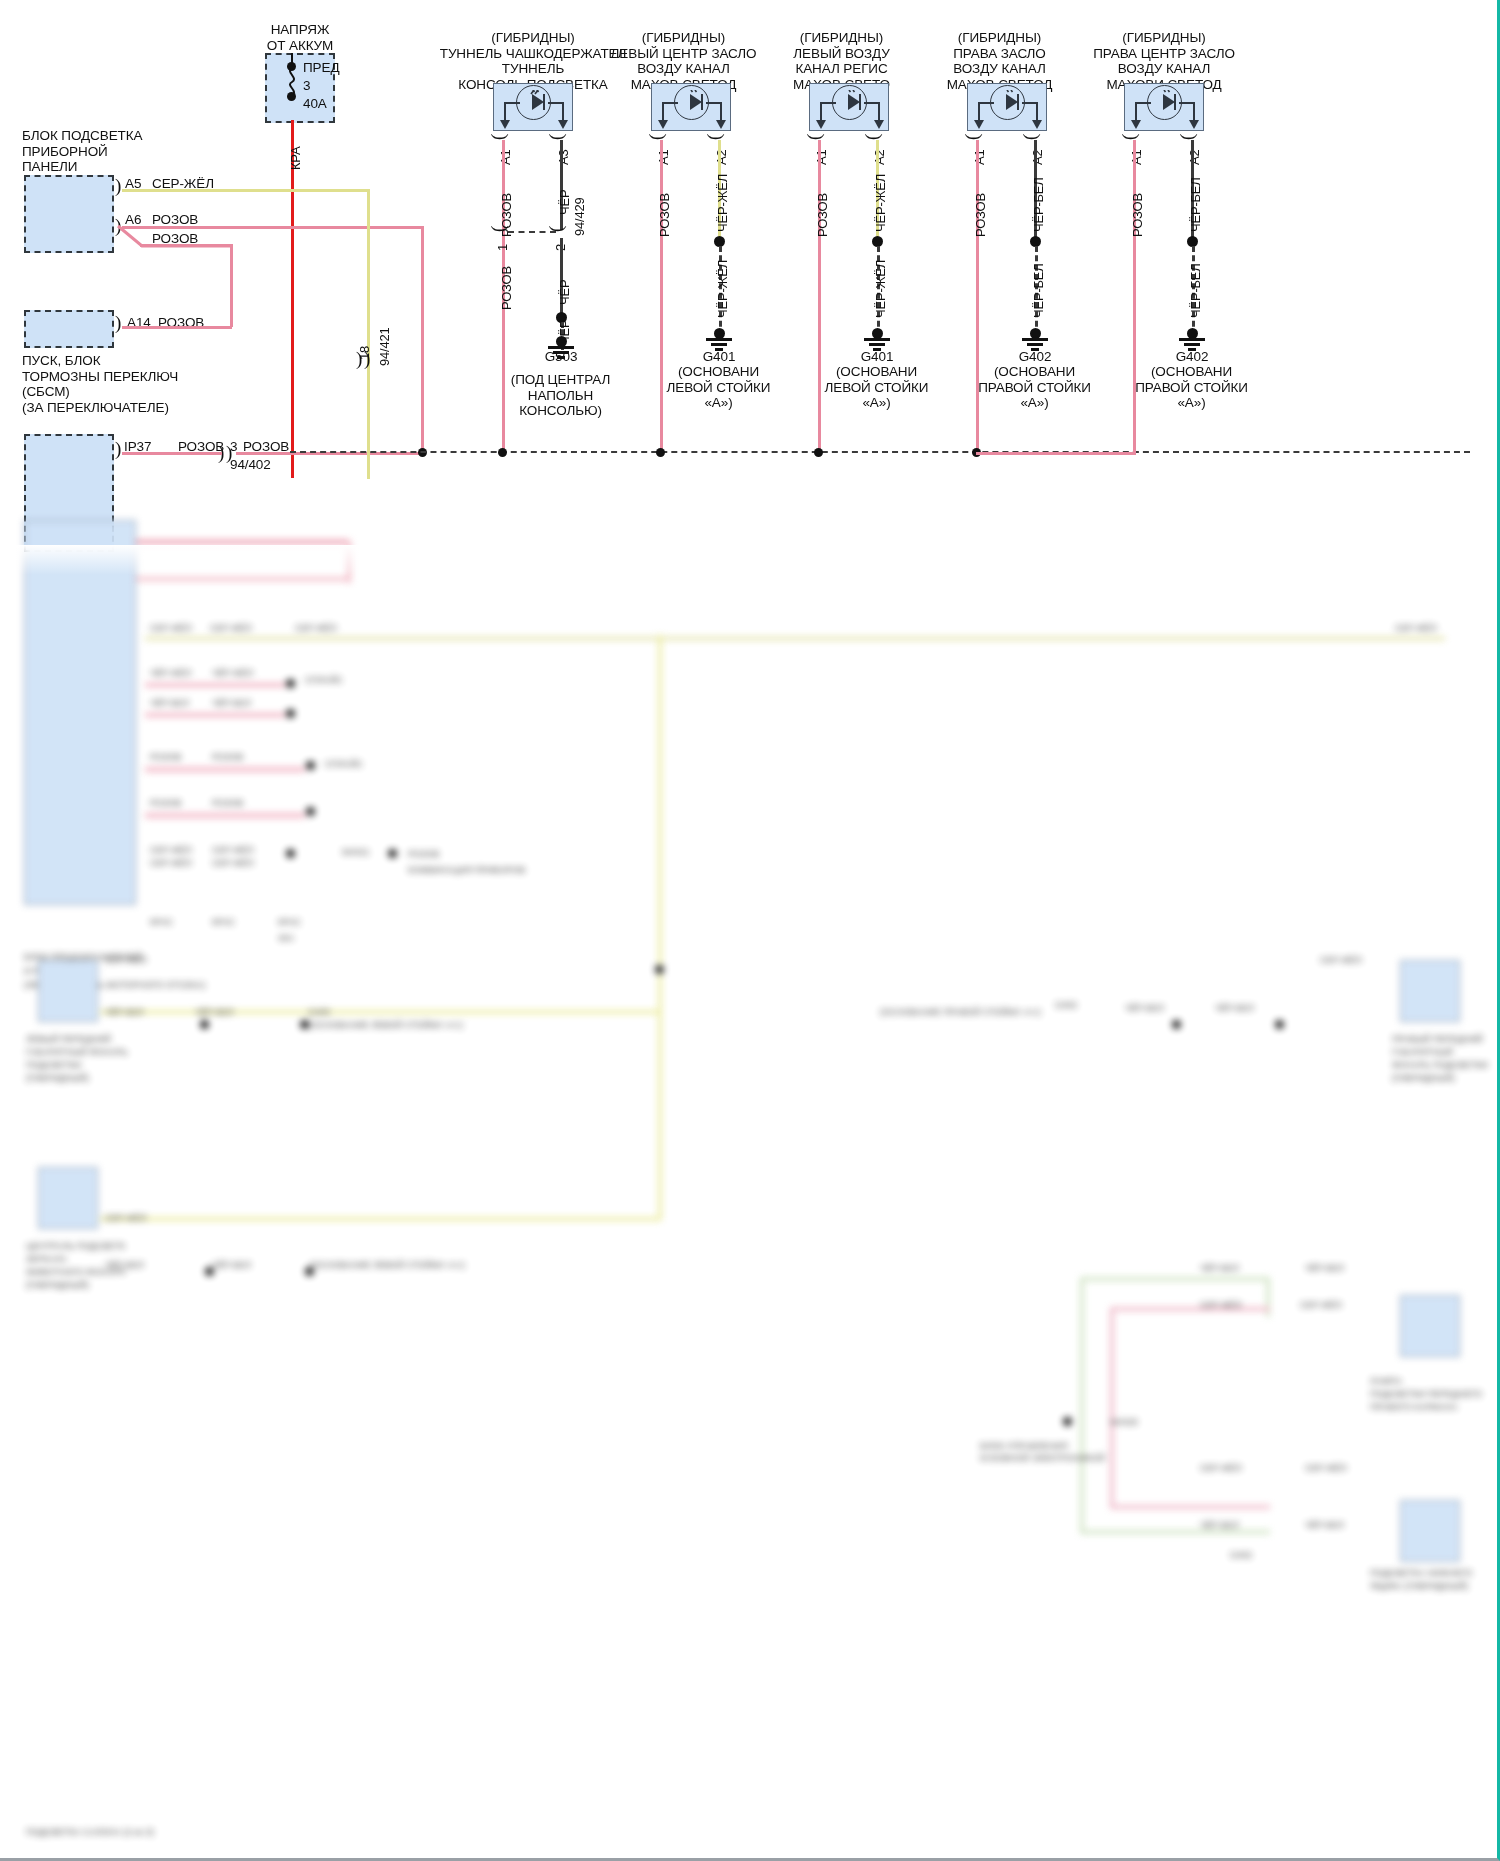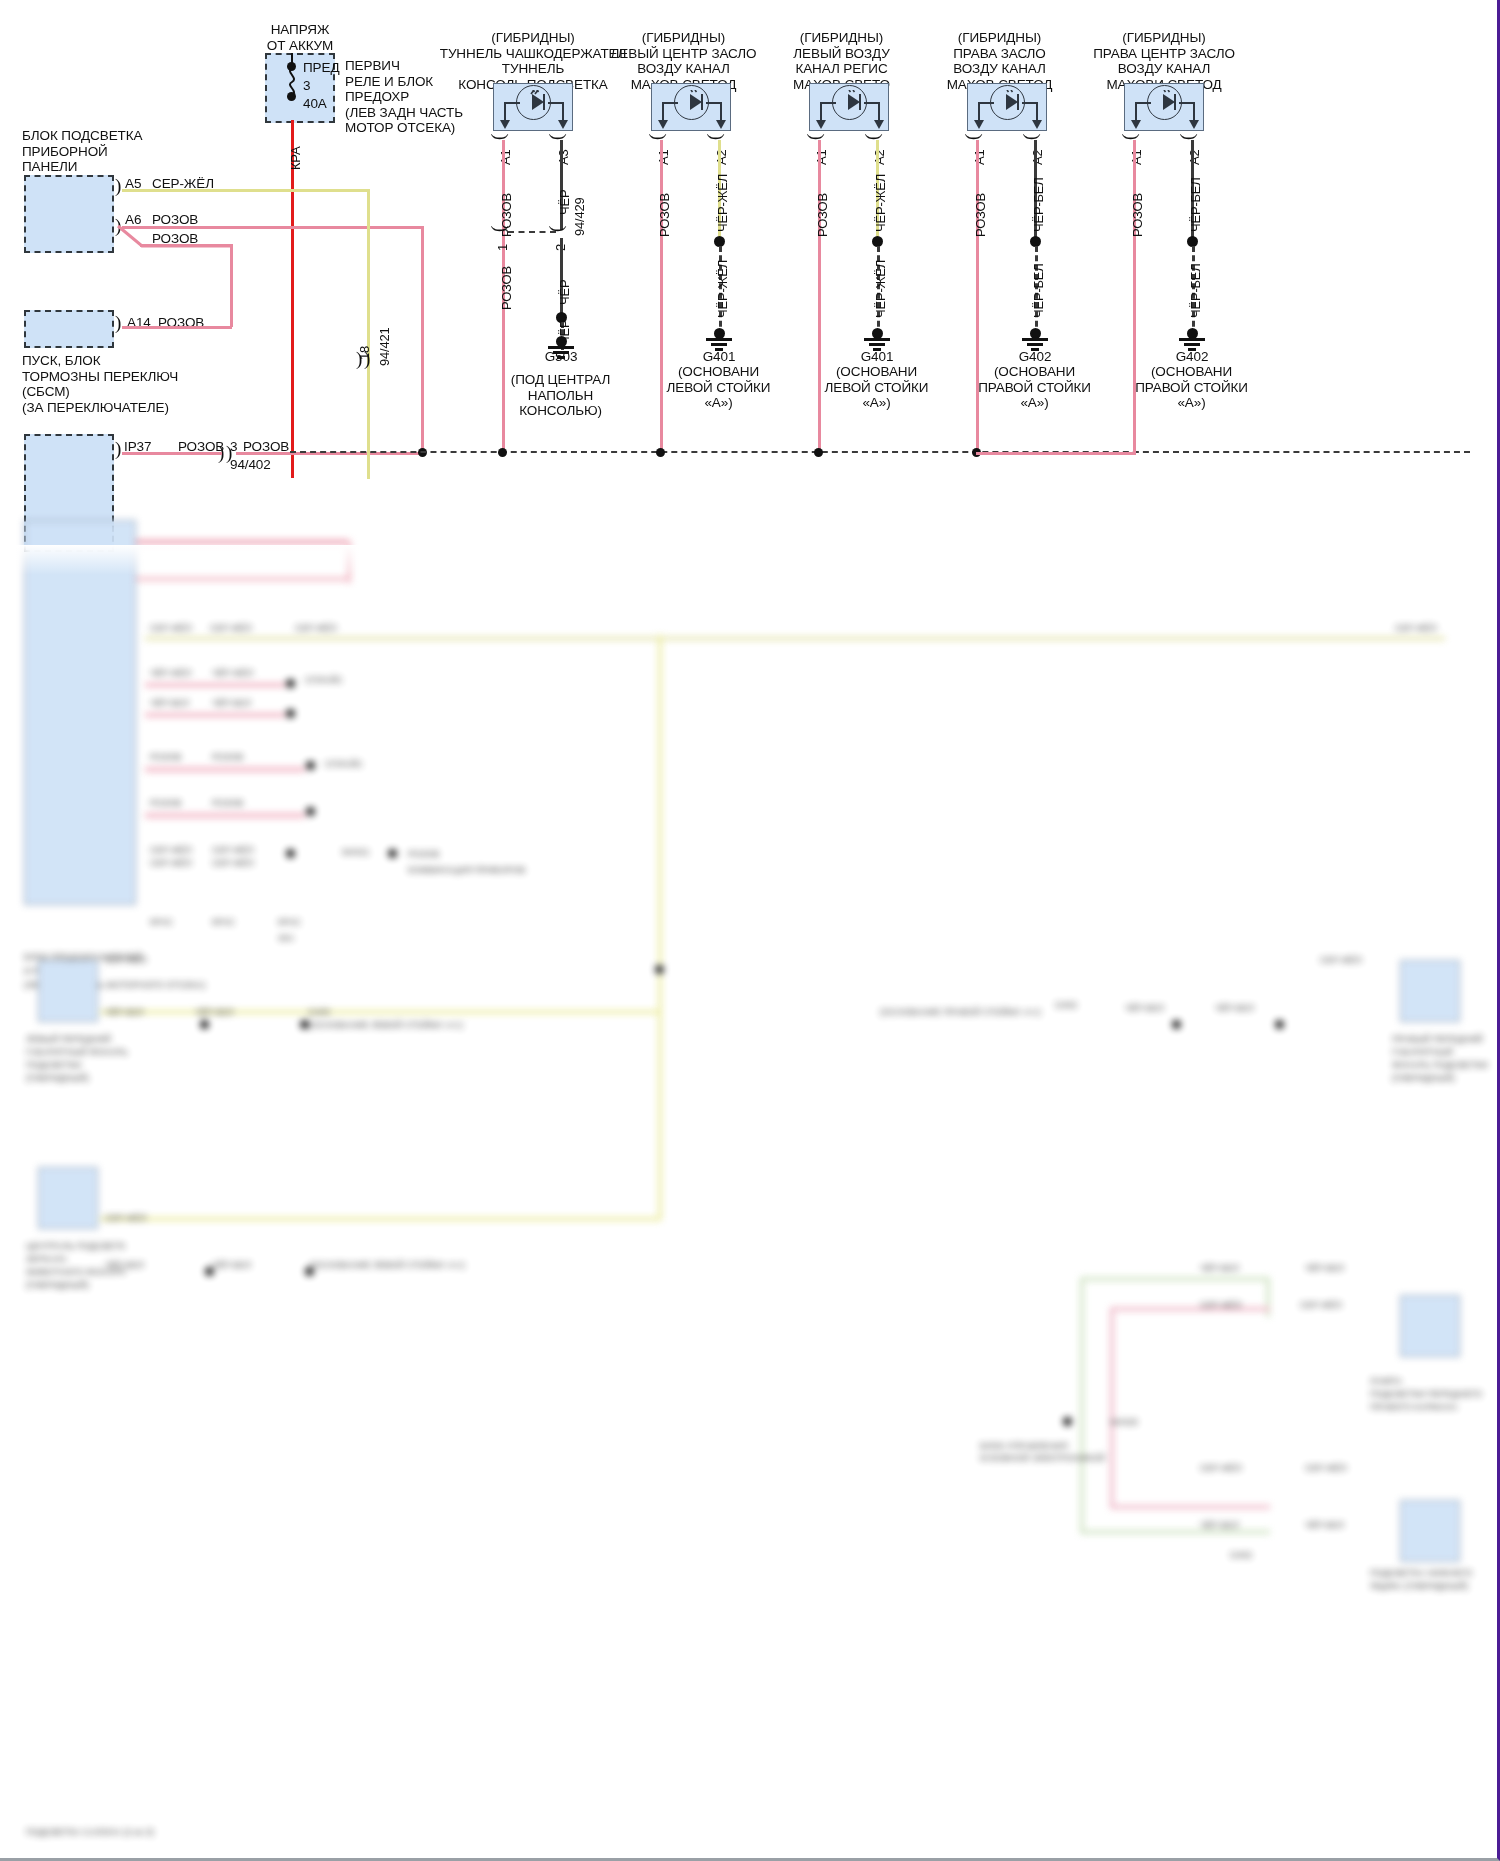--- a/index.html
+++ b/index.html
@@ -7,21 +7,21 @@
   body {
     font-family: "Liberation Sans", sans-serif;
     width:1500px; height:1861px;
     position:relative;
     overflow:hidden;
   }
   #page {
     position:relative;
     width:1500px; height:1861px;
     background:#fff;
-    border-right:3px solid #4c1d95;
+    border-right:3px solid #14b8a6;
     border-bottom:3px solid #9aa0a6;
     overflow:hidden;
   }
   
   .box-dashed {
     position:absolute;
     background:#cfe2f7;
     border:2px dashed #30373d;
   }
   .box-solid {
@@ -129,25 +129,20 @@
 
   <div class="wire wv w-blk" style="left:291px; top:53px; height:14px; width:2px; background:#111;"></div>
   <div class="dot" style="left:287px; top:62px;"></div>
   <svg width="20" height="28" style="position:absolute;left:283px;top:68px;">
     <path d="M9,0 C2,4 16,10 9,14 C2,18 16,22 9,28" stroke="#111" stroke-width="2" fill="none"></path>
   </svg>
   <div class="dot" style="left:287px; top:92px;"></div>
   <div class="lbl" style="left:303px; top:60px;">ПРЕД</div>
   <div class="lbl" style="left:303px; top:78px;">3</div>
   <div class="lbl" style="left:303px; top:96px;">40A</div>
-  <div class="lbl" style="left:345px; top:58px; width:200px;">ПЕРВИЧ
-РЕЛЕ И БЛОК
-ПРЕДОХР
-(ЛЕВ ЗАДН ЧАСТЬ
-МОТОР ОТСЕКА)</div>
 
   <div class="wire wv w-red" style="left:291px; top:120px; height:358px;"></div>
   <div class="vlbl" style="left:288px; top:170px;">КРА</div>
 
   <div class="lbl" style="left:22px; top:128px; width:190px;">БЛОК ПОДСВЕТКА
 ПРИБОРНОЙ
 ПАНЕЛИ</div>
   <div class="box-dashed" style="left:24px; top:175px; width:90px; height:78px;"></div>
 
   <div class="arc" style="left:115px; top:179px;">)</div>

